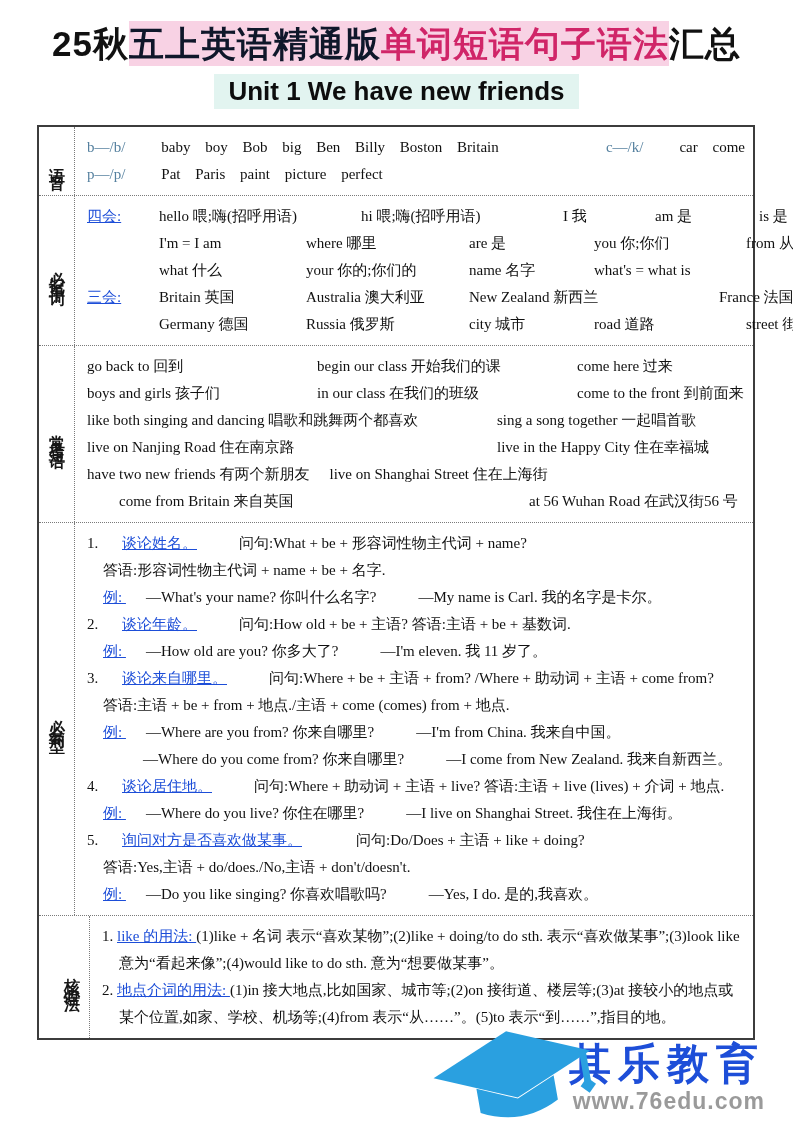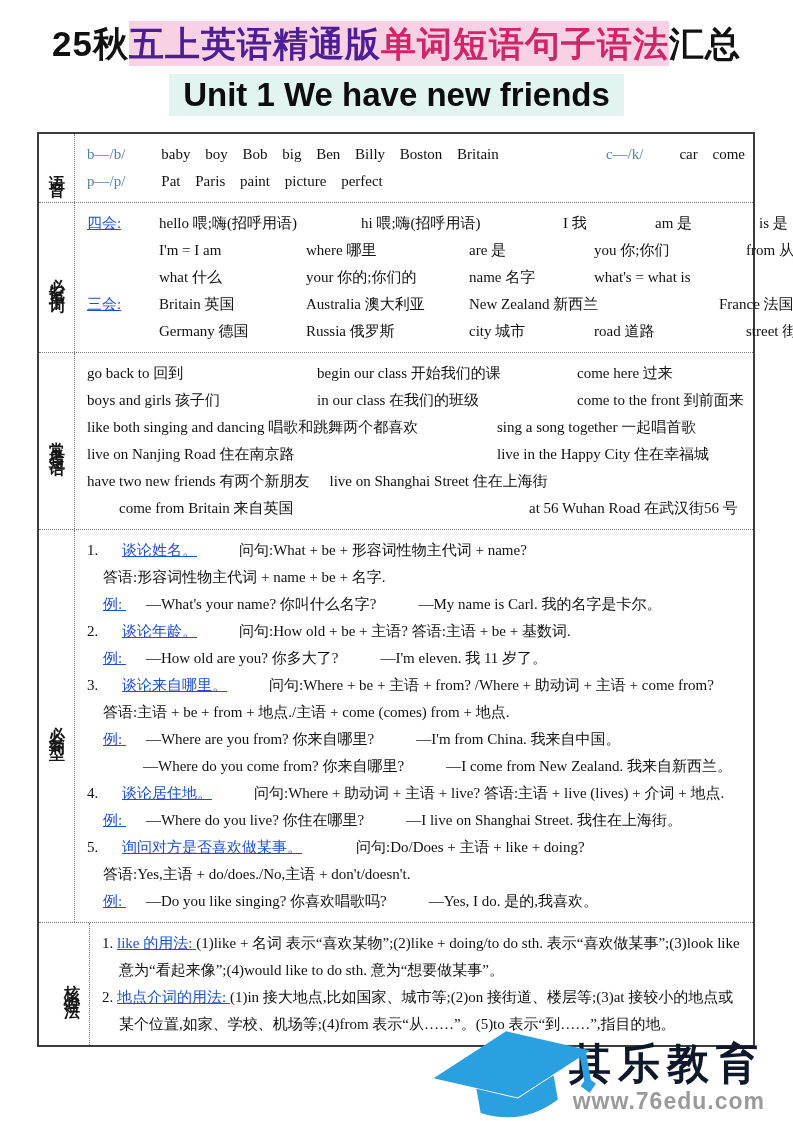--- a/index.html
+++ b/index.html
@@ -2,25 +2,25 @@
 <html><head>
 <meta charset="utf-8">
 <style>
   html,body{margin:0;padding:0;background:#fff;}
   .page{position:relative;width:793px;height:1121px;background:#fff;overflow:hidden;
         font-family:"Liberation Serif","DejaVu Serif",serif;color:#111;}
   
   .title{margin-top:22px;text-align:center;font-family:"Liberation Sans","DejaVu Sans",sans-serif;
          font-weight:bold;font-size:35px;letter-spacing:1px;line-height:44px;}
   .t-black{color:#111;}
-  .t-blue{color:#4c1d95;background:#f8d2e4;padding:3px 0;}
+  .t-blue{color:#0f172a;background:#f8d2e4;padding:3px 0;}
   .t-crimson{color:#d02568;background:#f8d2e4;padding:3px 0;}
   .subtitle-wrap{text-align:center;margin-top:8px;}
   .subtitle{display:inline-block;font-family:"Liberation Sans","DejaVu Sans",sans-serif;
-            font-weight:bold;font-size:33px;color:#0d0d0d;background:#e2f4f0;padding:2px 14px;}
+            font-weight:bold;font-size:26px;color:#0d0d0d;background:#e2f4f0;padding:2px 14px;}
   
   .study-table{margin:16px 38px 0 37px;border:2px solid #3c3c3c;background:#fff;}
   .row{display:grid;grid-template-columns:36px 1fr;border-bottom:1px dotted #7a7a7a;}
   .row:last-child{border-bottom:none;margin-left:15px;}
   .row-header{border-right:1px dotted #7a7a7a;display:flex;align-items:center;justify-content:center;}
   .row-header span{writing-mode:vertical-lr;text-orientation:upright;font-weight:bold;
                    font-size:16px;letter-spacing:6px;color:#161616;}
   .row-content{padding:7px 8px 7px 12px;font-size:15px;}
   .line{display:flex;align-items:baseline;line-height:27px;gap:20px;}
   .seg{display:inline-block;white-space:pre;}
@@ -30,21 +30,21 @@
   .push{margin-left:auto;}
   .gap{margin-left:22px;}
   .gap2{margin-left:34px;}
   .indent1{padding-left:16px;}
   .indent2{padding-left:56px;}
   .para{display:block;line-height:27px;padding-left:17px;text-indent:-17px;}
   .para .seg{display:inline;white-space:normal;}
   
   .watermark{position:absolute;right:28px;bottom:6px;text-align:right;
              font-family:"Liberation Sans","DejaVu Sans",sans-serif;}
-  .brand{font-size:42px;font-weight:bold;color:#0f172a;letter-spacing:7px;line-height:44px;}
+  .brand{font-size:42px;font-weight:bold;color:#1d4ed8;letter-spacing:7px;line-height:44px;}
   .url{font-size:23px;font-weight:bold;color:#9a9a9a;margin-top:2px;letter-spacing:1px;}
   .cap{position:absolute;left:-138px;top:-14px;width:168px;height:108px;transform:rotate(-10deg);}
 </style>
 </head>
 <body>
 
 <div class="page">
 
   <div class="title"><span class="t-black">25秋</span><span class="t-blue">五上英语精通版</span><span class="t-crimson">单词短语句子语法</span><span class="t-black">汇总</span></div>
 

